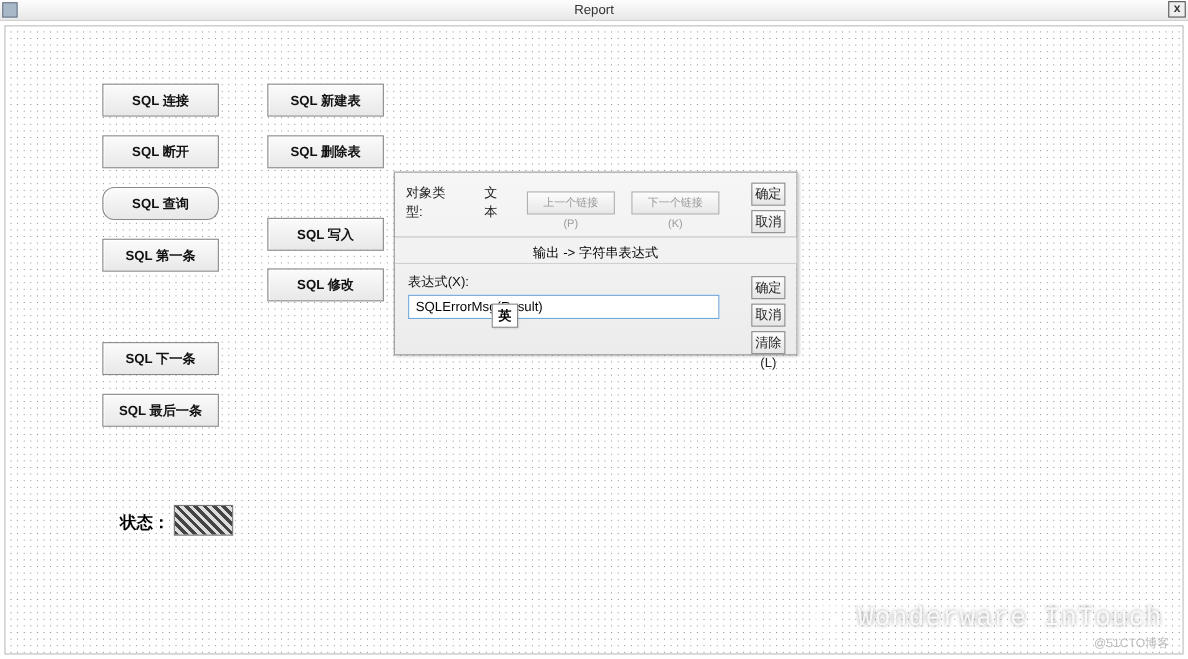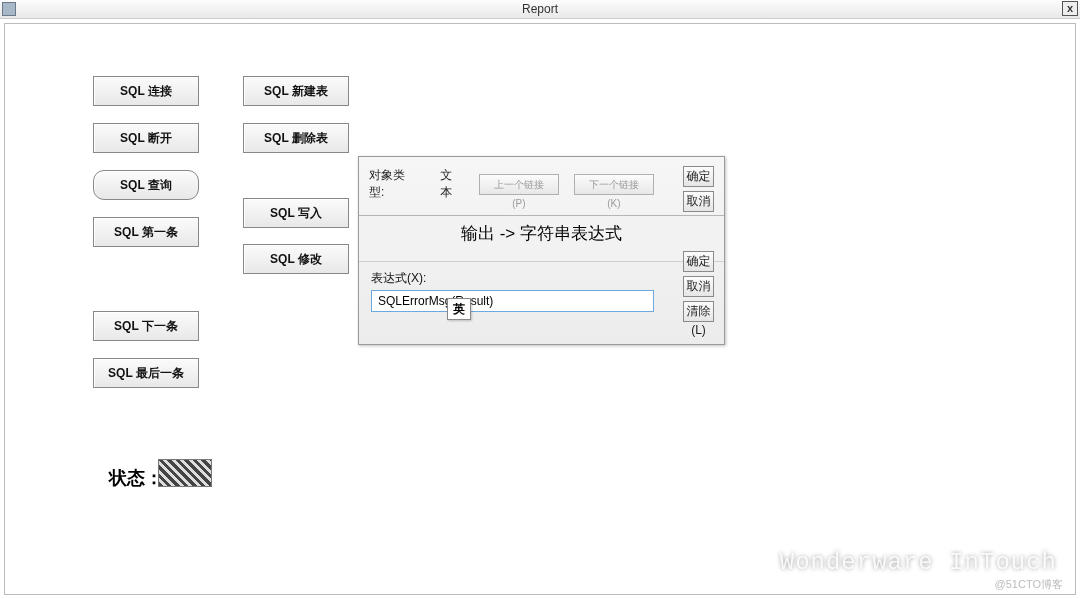--- a/index.html
+++ b/index.html
@@ -59,21 +59,21 @@
       text-align: center;
       line-height: 28px;
       font-size: 12px;
       font-weight: bold;
       color: #111;
       box-shadow: inset 1px 1px 0 #fff;
     }
     .status-label {
       position: absolute;
       left: 104px; top: 442px;
-      font-size: 18px;
+      font-size: 15px;
       font-weight: bold;
       color: #000;
     }
     .status-box {
       position: absolute;
       left: 154px; top: 436px;
       width: 52px; height: 26px;
       background:
         repeating-linear-gradient(45deg, #444 0 3px, #ddd 3px 6px);
       outline: 1px solid #777;
@@ -127,23 +127,23 @@
       height: 21px;
       font-size: 12px;
       border: 1px solid #8a8a8a;
       background: linear-gradient(to bottom, #fcfcfc, #e5e5e5);
       line-height: 19px;
       text-align: center;
       color: #222;
     }
     .dlg-heading {
       text-align: center;
-      font-size: 17px;
+      font-size: 12px;
       color: #000;
-      padding: 6px 0 16px 0;
+      padding: 6px 0 0 0;
       border-bottom: 1px solid #d0d0d0;
       background: #f2f2f2;
     }
     .dlg-body {
       padding: 8px 70px 32px 12px;
       position: relative;
     }
     .expr-label { font-size: 12px; color: #111; margin-bottom: 3px; display: block; }
     .expr-input {
       width: 100%;

